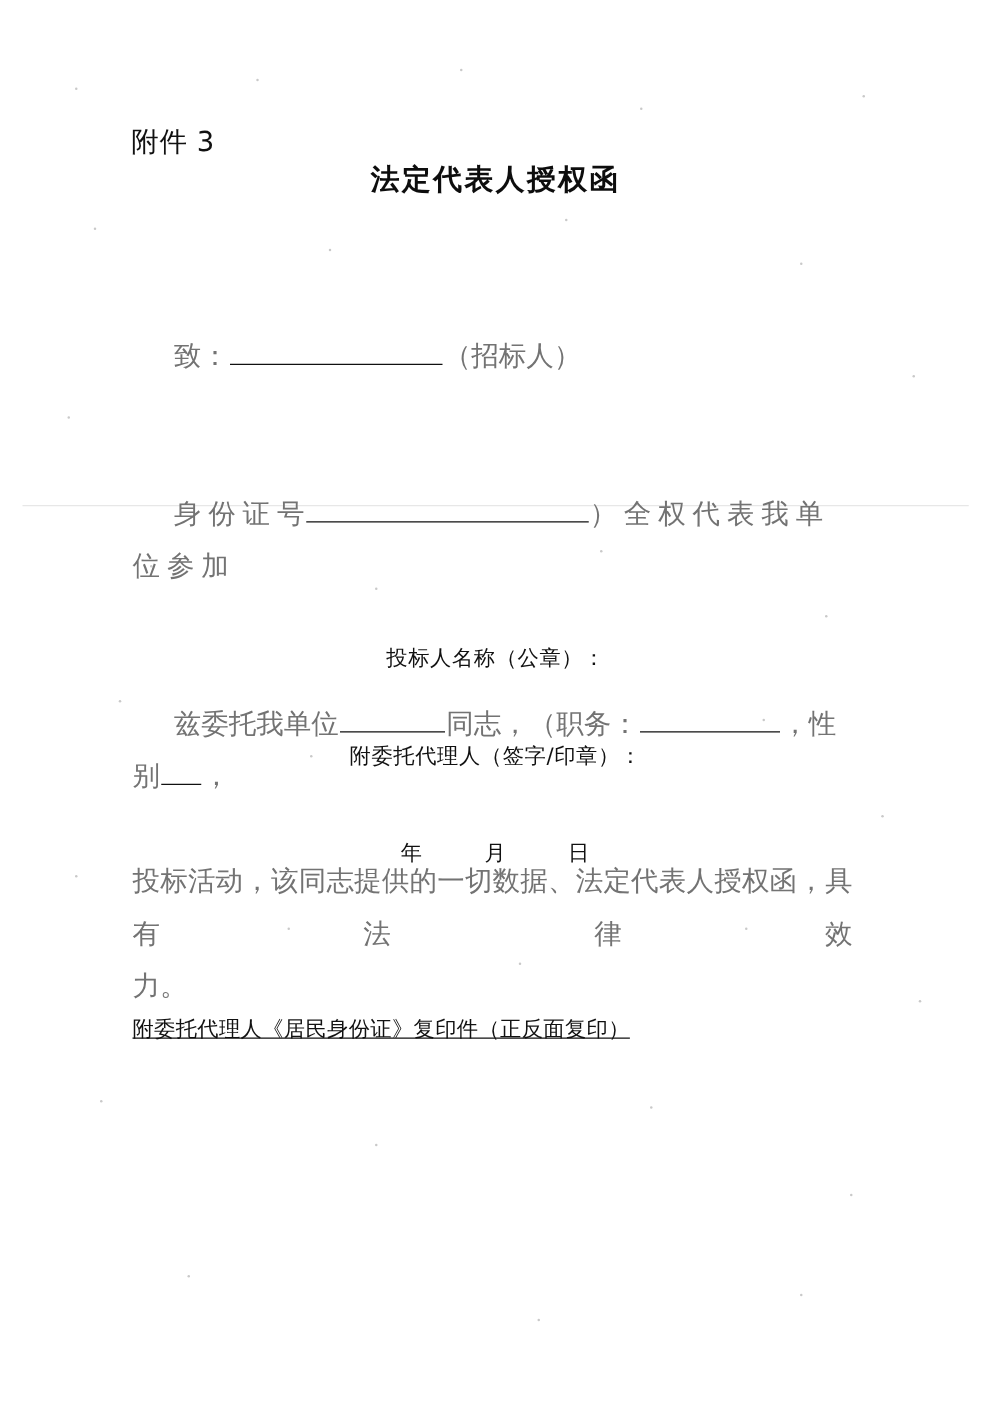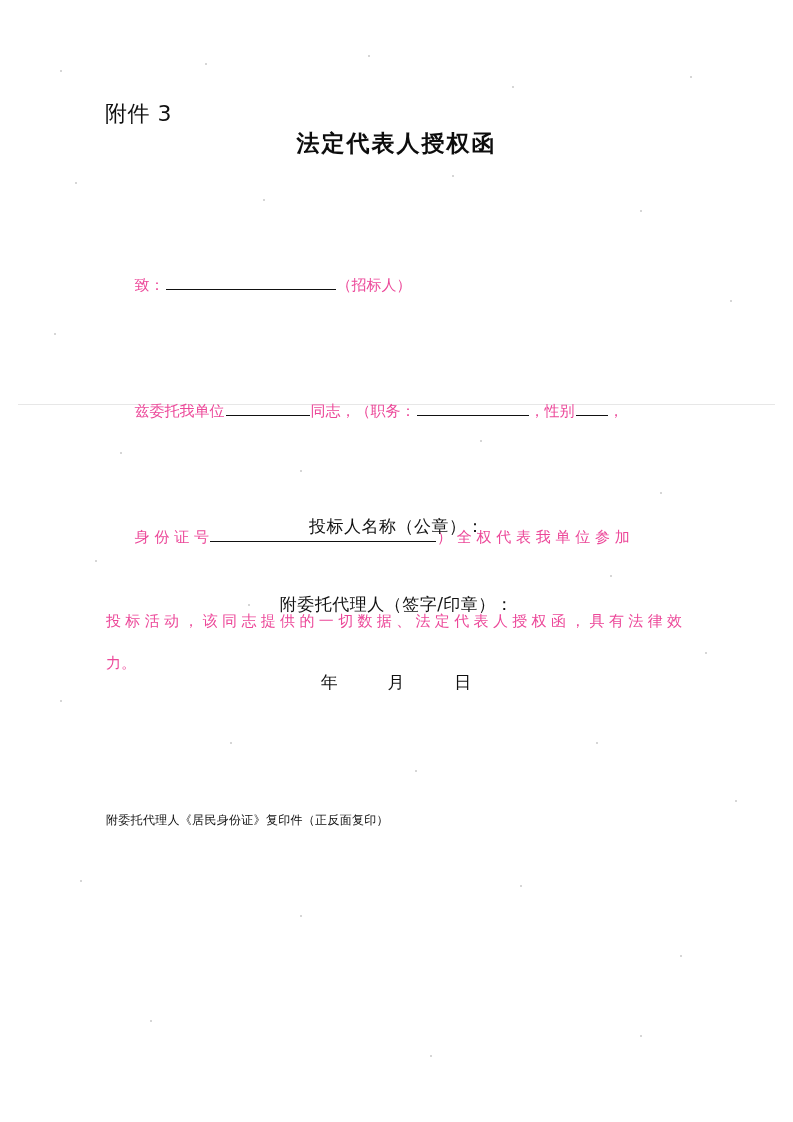--- a/index.html
+++ b/index.html
@@ -55,23 +55,24 @@
     font-weight: bold;
     letter-spacing: 2px;
     color: #0d0d0d;
     font-family: Liberation Mono, monospace;
   }
   .body-block {
     position: absolute;
     left: 106px;
     top: 222px;
     width: 576px;
-    font-size: 15px;
+    font-size: 22px;
     line-height: 42px;
-    color: #ec4899;
+    color: #737373;
+    font-family: Liberation Serif, serif;
   }
   .line {
     white-space: pre-wrap;
   }
   .line.indent {
     text-indent: 38px;
   }
   .line.justify {
     text-align: justify;
     text-align-last: justify;
@@ -105,23 +106,24 @@
     letter-spacing: 1px;
   }
   .date-row span {
     display: inline-block;
   }
   .date-gap { width: 36px; }
   .footnote {
     position: absolute;
     left: 106px;
     top: 812px;
-    font-size: 12px;
+    font-size: 17px;
     letter-spacing: 0.3px;
     color: #111;
+    text-decoration: underline;
   }
 </style>
 </head>
 <body>
 
 <div class="page">
 
   <div class="scanline" style="top:404px;"></div>
 
   <div class="speckle" style="left:60px;  top:70px;"></div>
@@ -159,26 +161,26 @@
   <div class="attachment-label">附件 3</div>
 
   <div class="doc-title">法定代表人授权函</div>
 
   <div class="body-block">
 
     <div class="line">
       <span>致：</span><span class="blank b-long"></span><span>（招标人）</span>
     </div>
 
+    <div class="line">
+      <span>身 份 证 号</span><span class="blank b-id"></span><span>） 全 权 代 表 我 单 位 参 加</span>
+    </div>
+
     <div class="line indent">
       <span>兹委托我单位</span><span class="blank b-mid"></span><span>同志，（职务：</span><span class="blank b-role"></span><span>，性别</span><span class="blank b-sex"></span><span>，</span>
-    </div>
-
-    <div class="line">
-      <span>身 份 证 号</span><span class="blank b-id"></span><span>） 全 权 代 表 我 单 位 参 加</span>
     </div>
 
     <div class="line justify">投标活动，该同志提供的一切数据、法定代表人授权函，具有法律效</div>
 
     <div class="line">力。</div>
   </div>
 
   <div class="sign-block">
     <div class="sign-row">投标人名称（公章）：</div>
     <div class="sign-row">附委托代理人（签字/印章）：</div>

